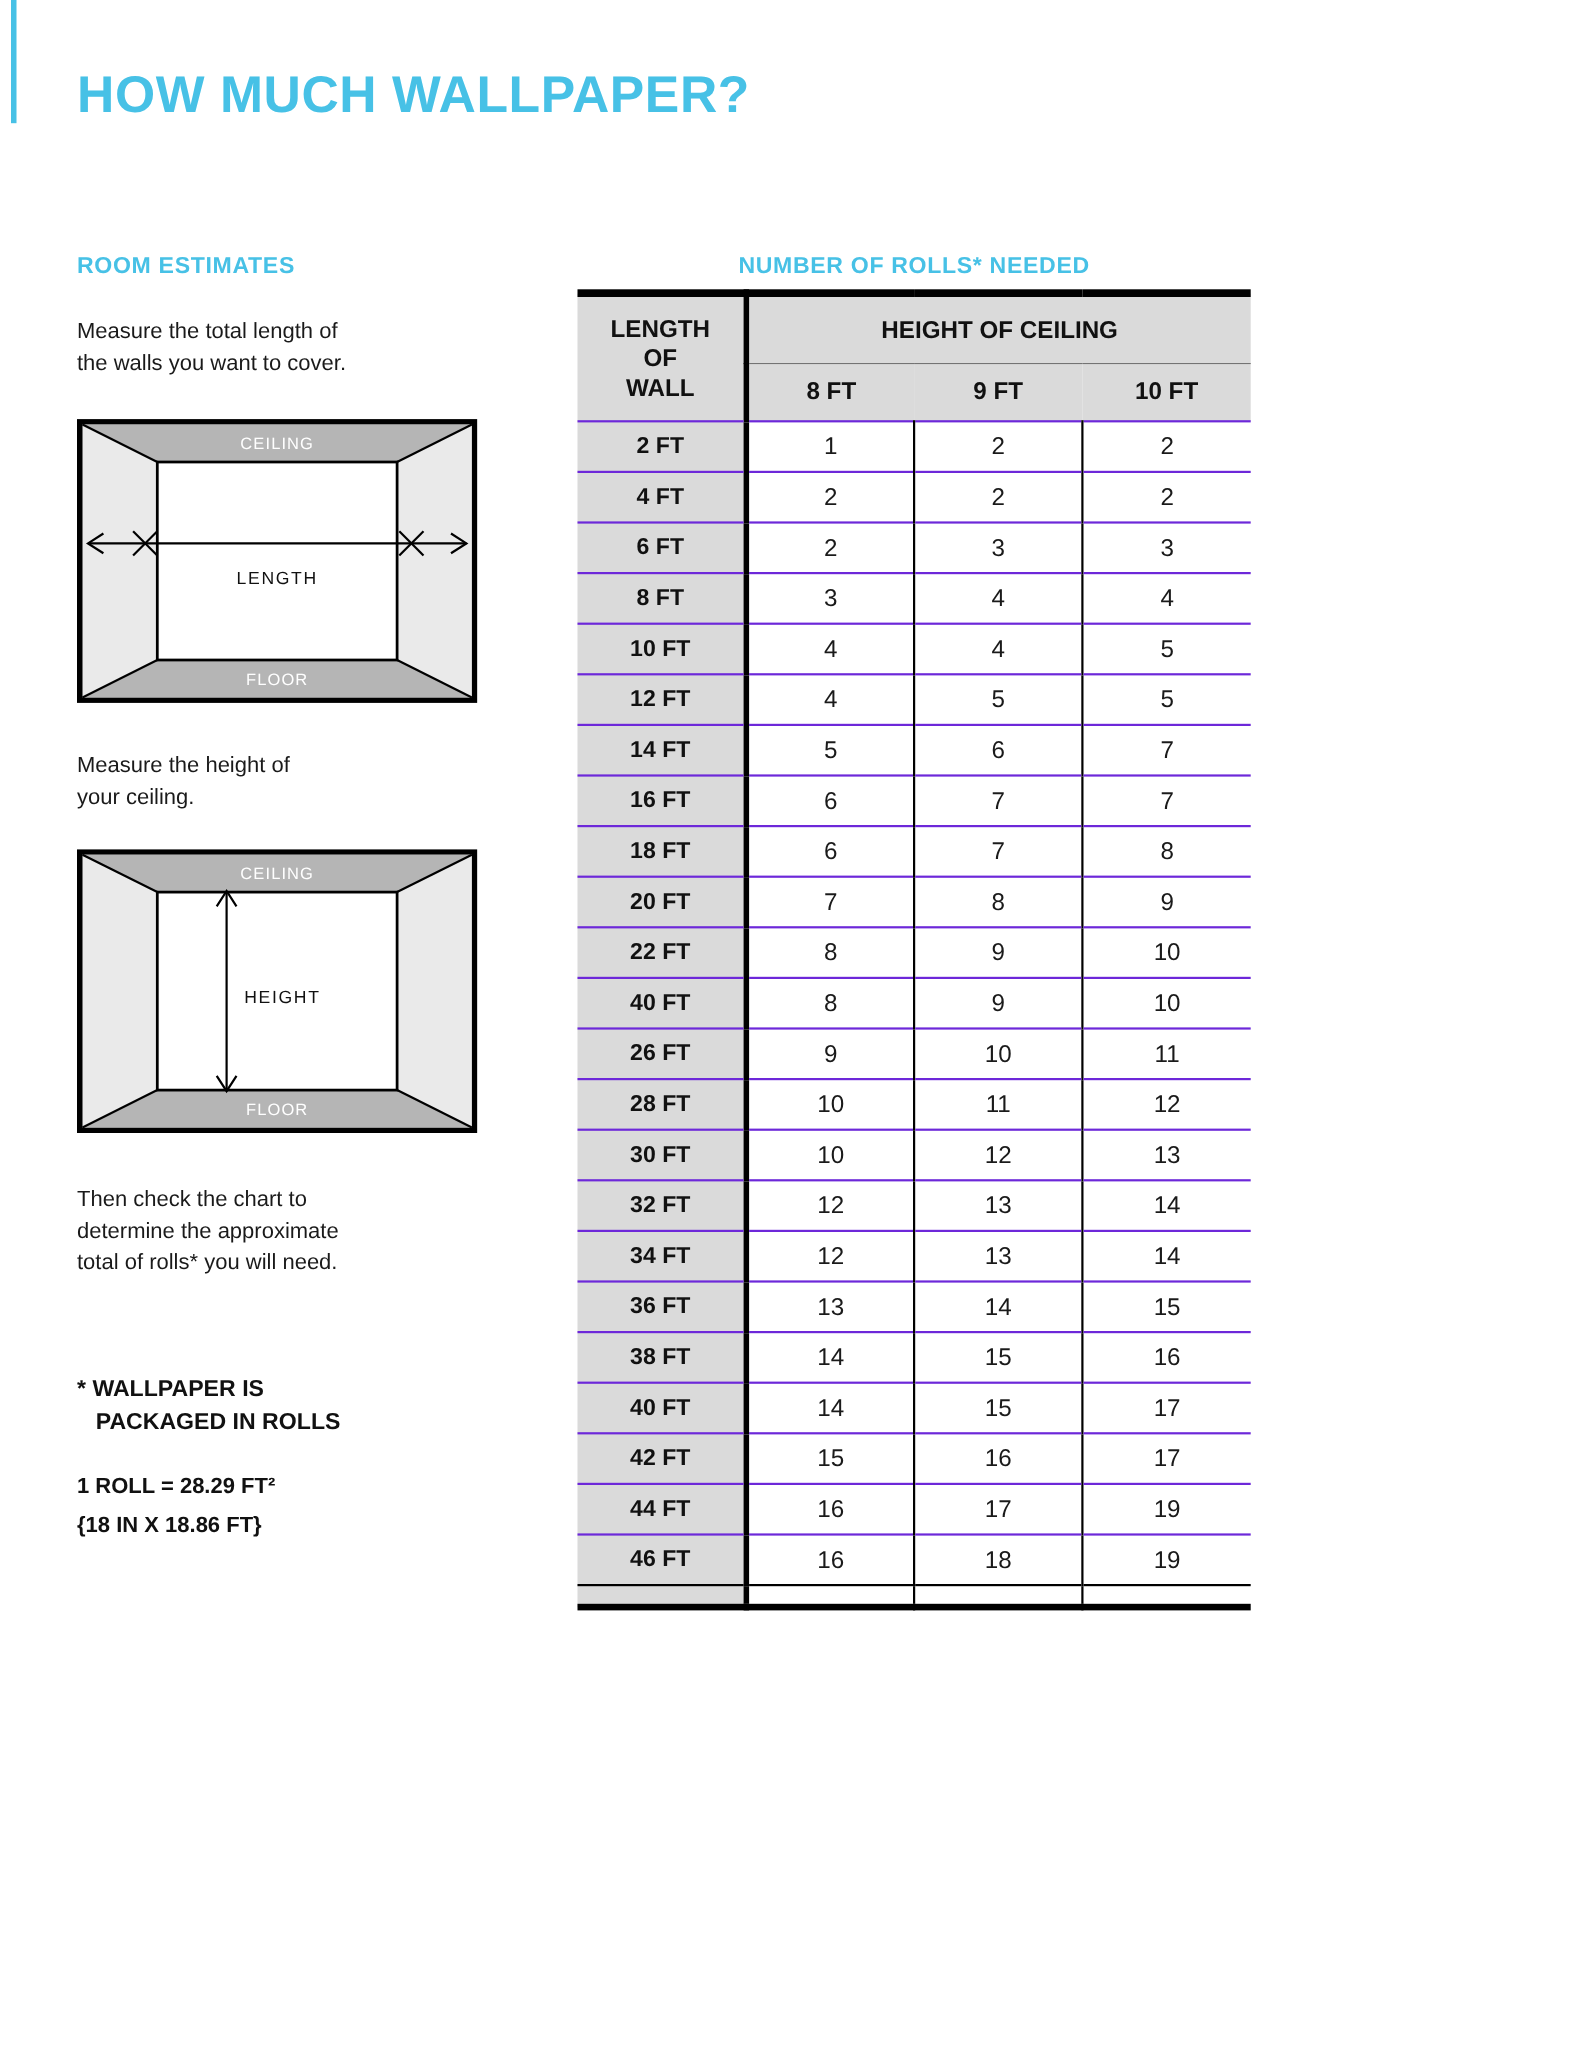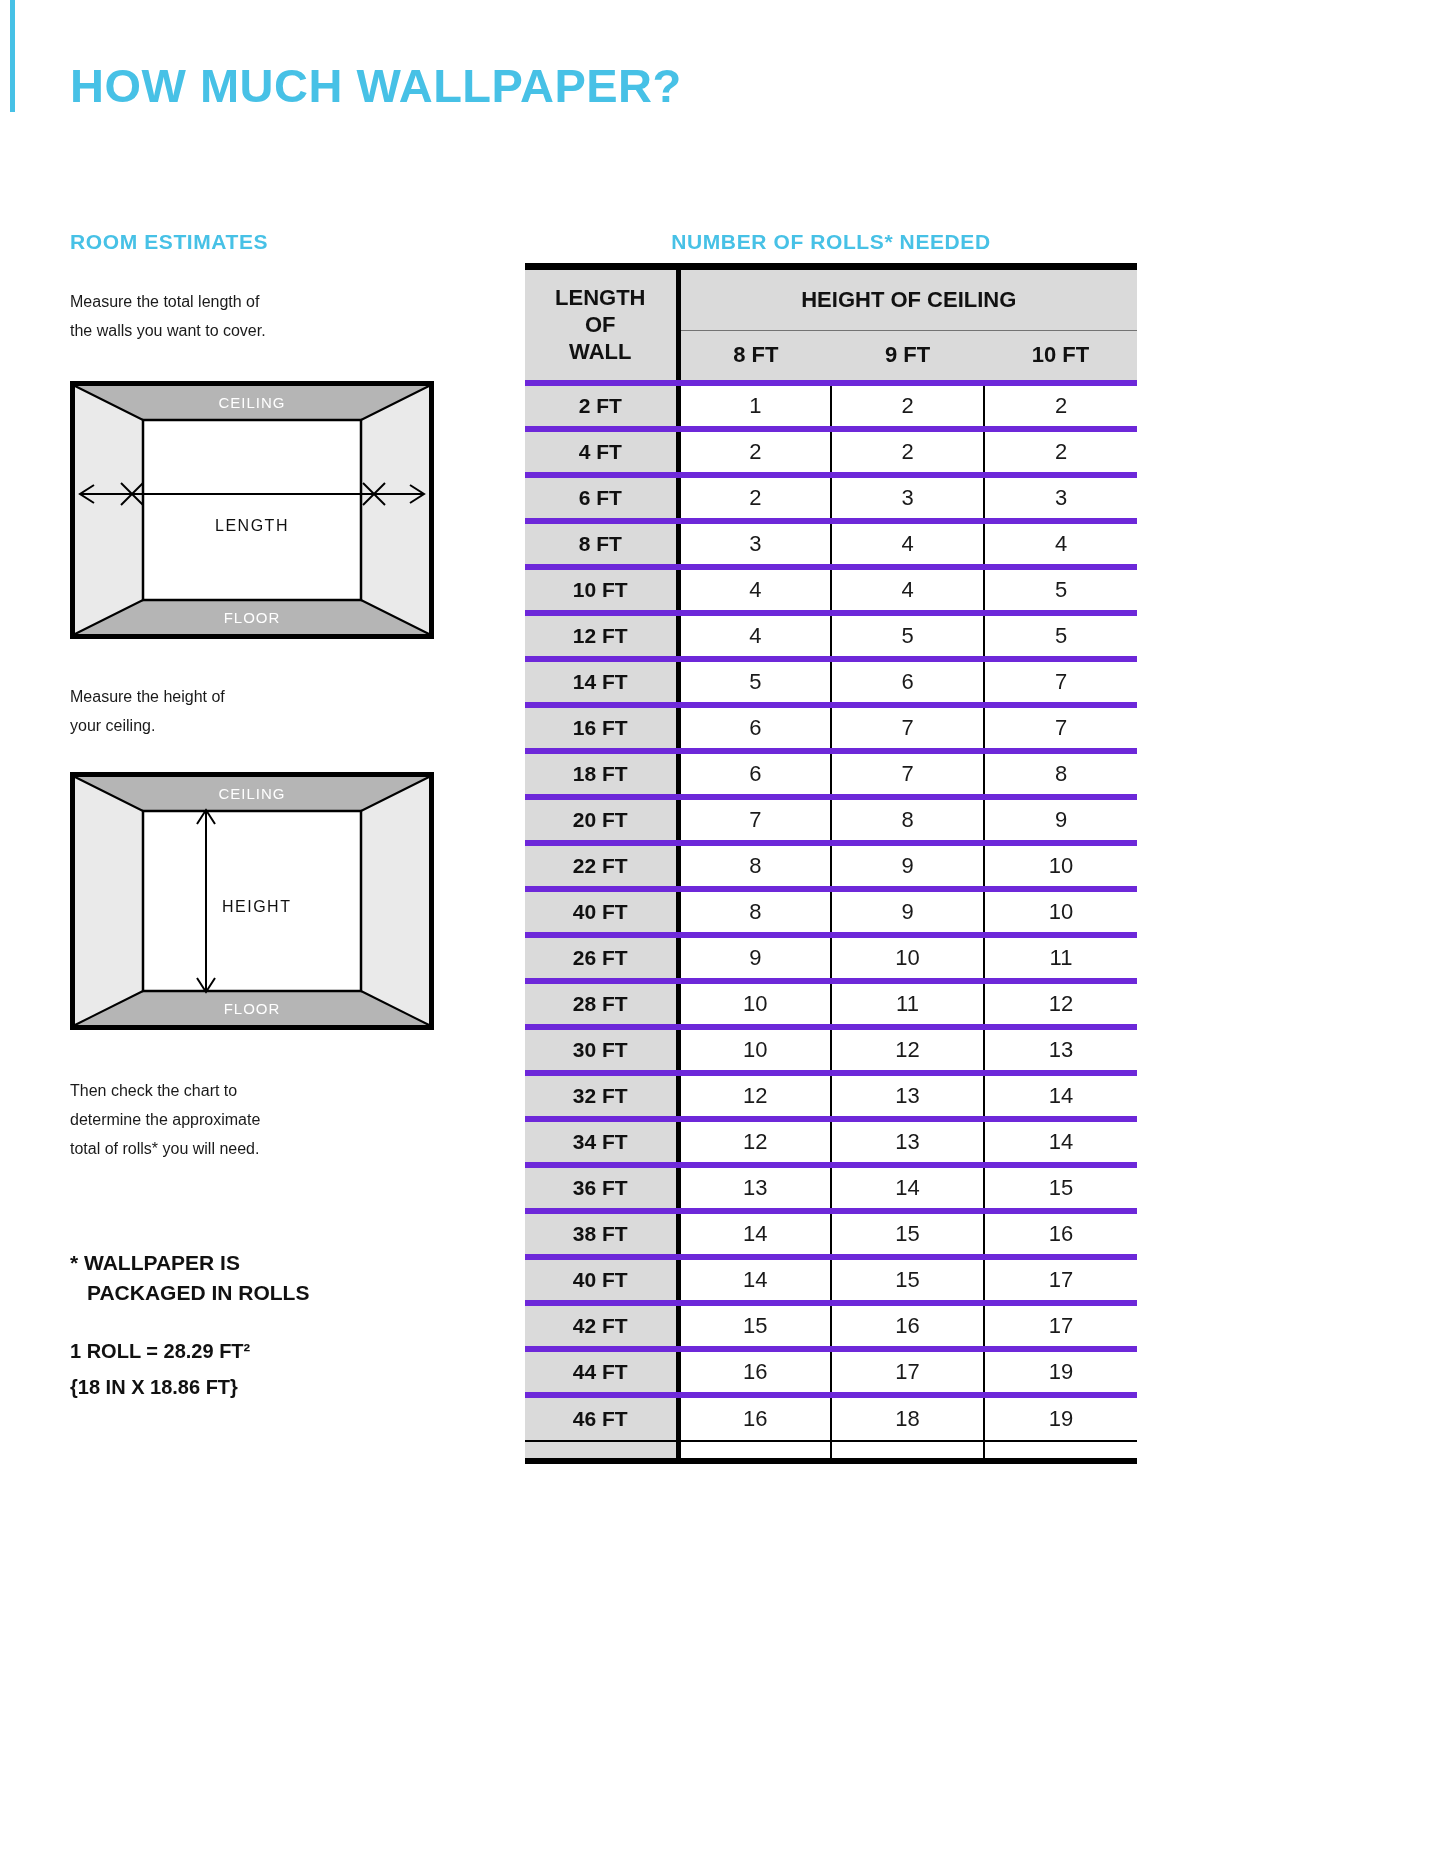--- a/index.html
+++ b/index.html
@@ -14,21 +14,21 @@
     position:absolute; left:70px; top:58px;
     font-size:47px; font-weight:bold; color:#47c1e6; letter-spacing:0.5px;
   }
   .section-heading {
     position:absolute; font-size:21px; font-weight:bold;
     color:#47c1e6; letter-spacing:0.6px;text-align:center;
   }
   #room-estimates-heading { left:70px; top:230px; }
   #table-heading { left:525px; top:230px; width:612px; text-align:center; }
 
-  .step { position:absolute; left:70px; font-size:16px; line-height:29px; color:#1a1a1a; }
+  .step { position:absolute; left:70px; font-size:20px; line-height:29px; color:#1a1a1a; }
   .step span { display:block; }
   #step1 { top:287px; }
   #step2 { top:682px; }
   #step3 { top:1076px; }
 
   .diagram { position:absolute; left:70px; }
   #diagram1 { top:381px; }
   #diagram2 { top:772px; }
   .room-svg text { font-family:"Liberation Sans","DejaVu Sans",sans-serif; }
 
@@ -43,21 +43,21 @@
   table.rolls {
     border-collapse:collapse; table-layout:fixed; width:612px;
     border-top:7px solid #000; border-bottom:6px solid #000;
   }
   table.rolls col { width:153px; }
   table.rolls th, table.rolls td { text-align:center; vertical-align:middle; }
   .hdr { background:#dadada; font-weight:bold; font-size:22px; color:#111; }
   th.wall-header { border-right:5px solid #000; line-height:27px; padding:0 30px; }
   th.group-header { height:64px; border-bottom:1px solid #737373; }
   tr.subhdr th { height:52px; }
-  tbody tr { height:46px; border-top:6px solid #6d28d9;padding-left:20px; }
+  tbody tr { height:46px; border-top:2px solid #6d28d9;padding-left:20px; }
   tbody th.wall-cell {
     background:#dadada; font-weight:bold; font-size:21px;
     border-right:5px solid #000; color:#111;
   }
   tbody td { font-size:22px; color:#1a1a1a; }
   tbody td + td, tfoot td + td { border-left:2px solid #000; }
   tfoot tr.spacer { height:20px; border-top:2px solid #000; }
   tfoot tr.spacer th { background:#dadada; border-right:5px solid #000; }
 </style>
 </head>

